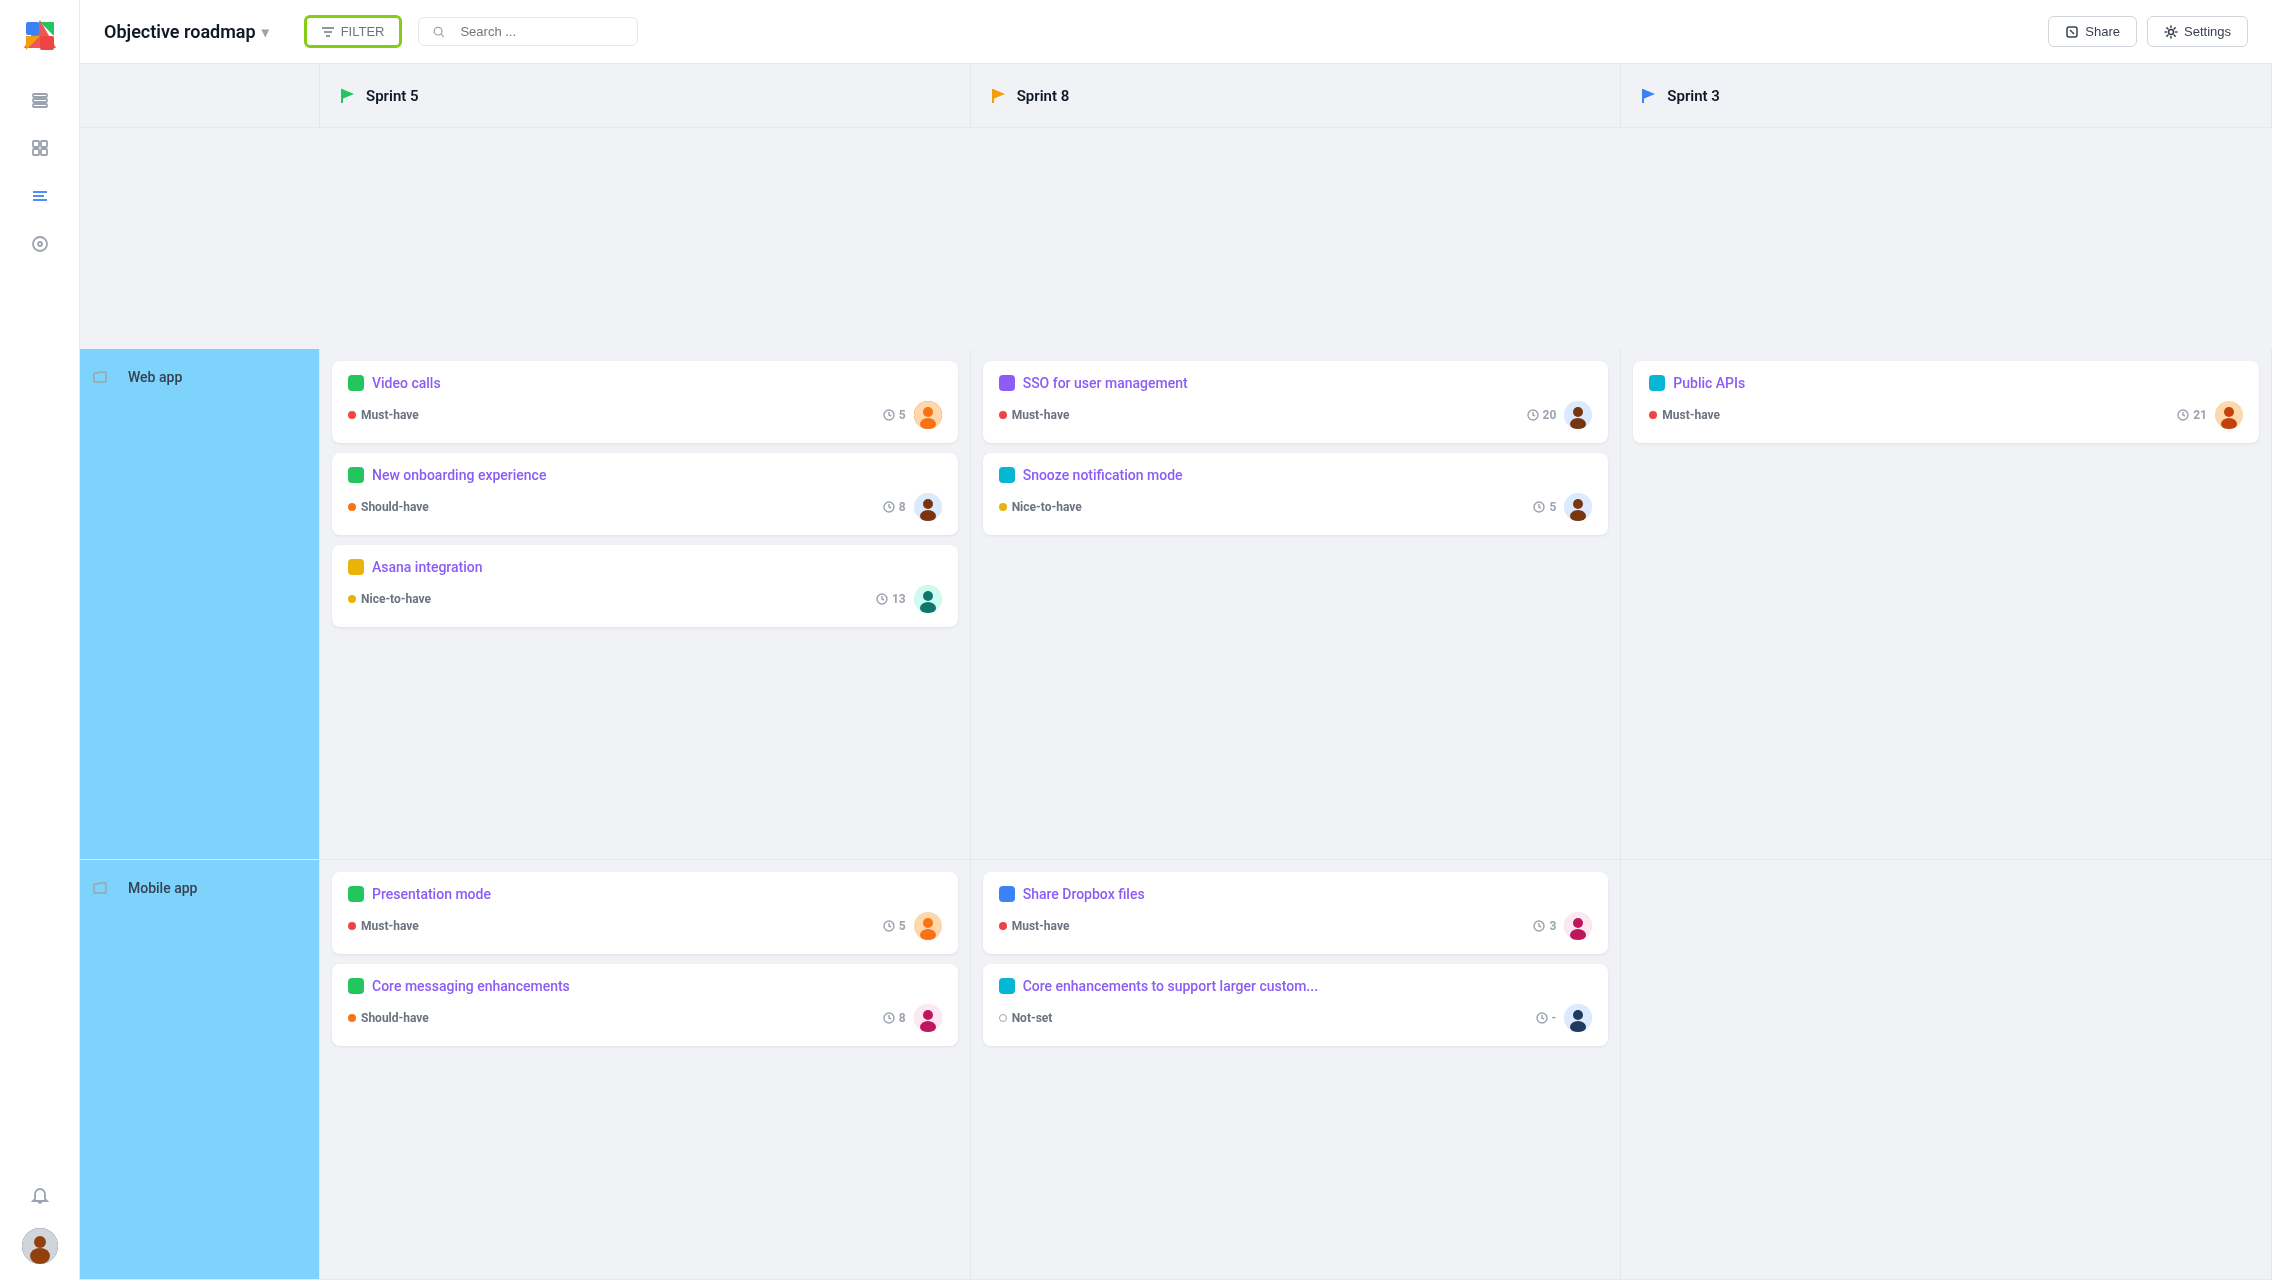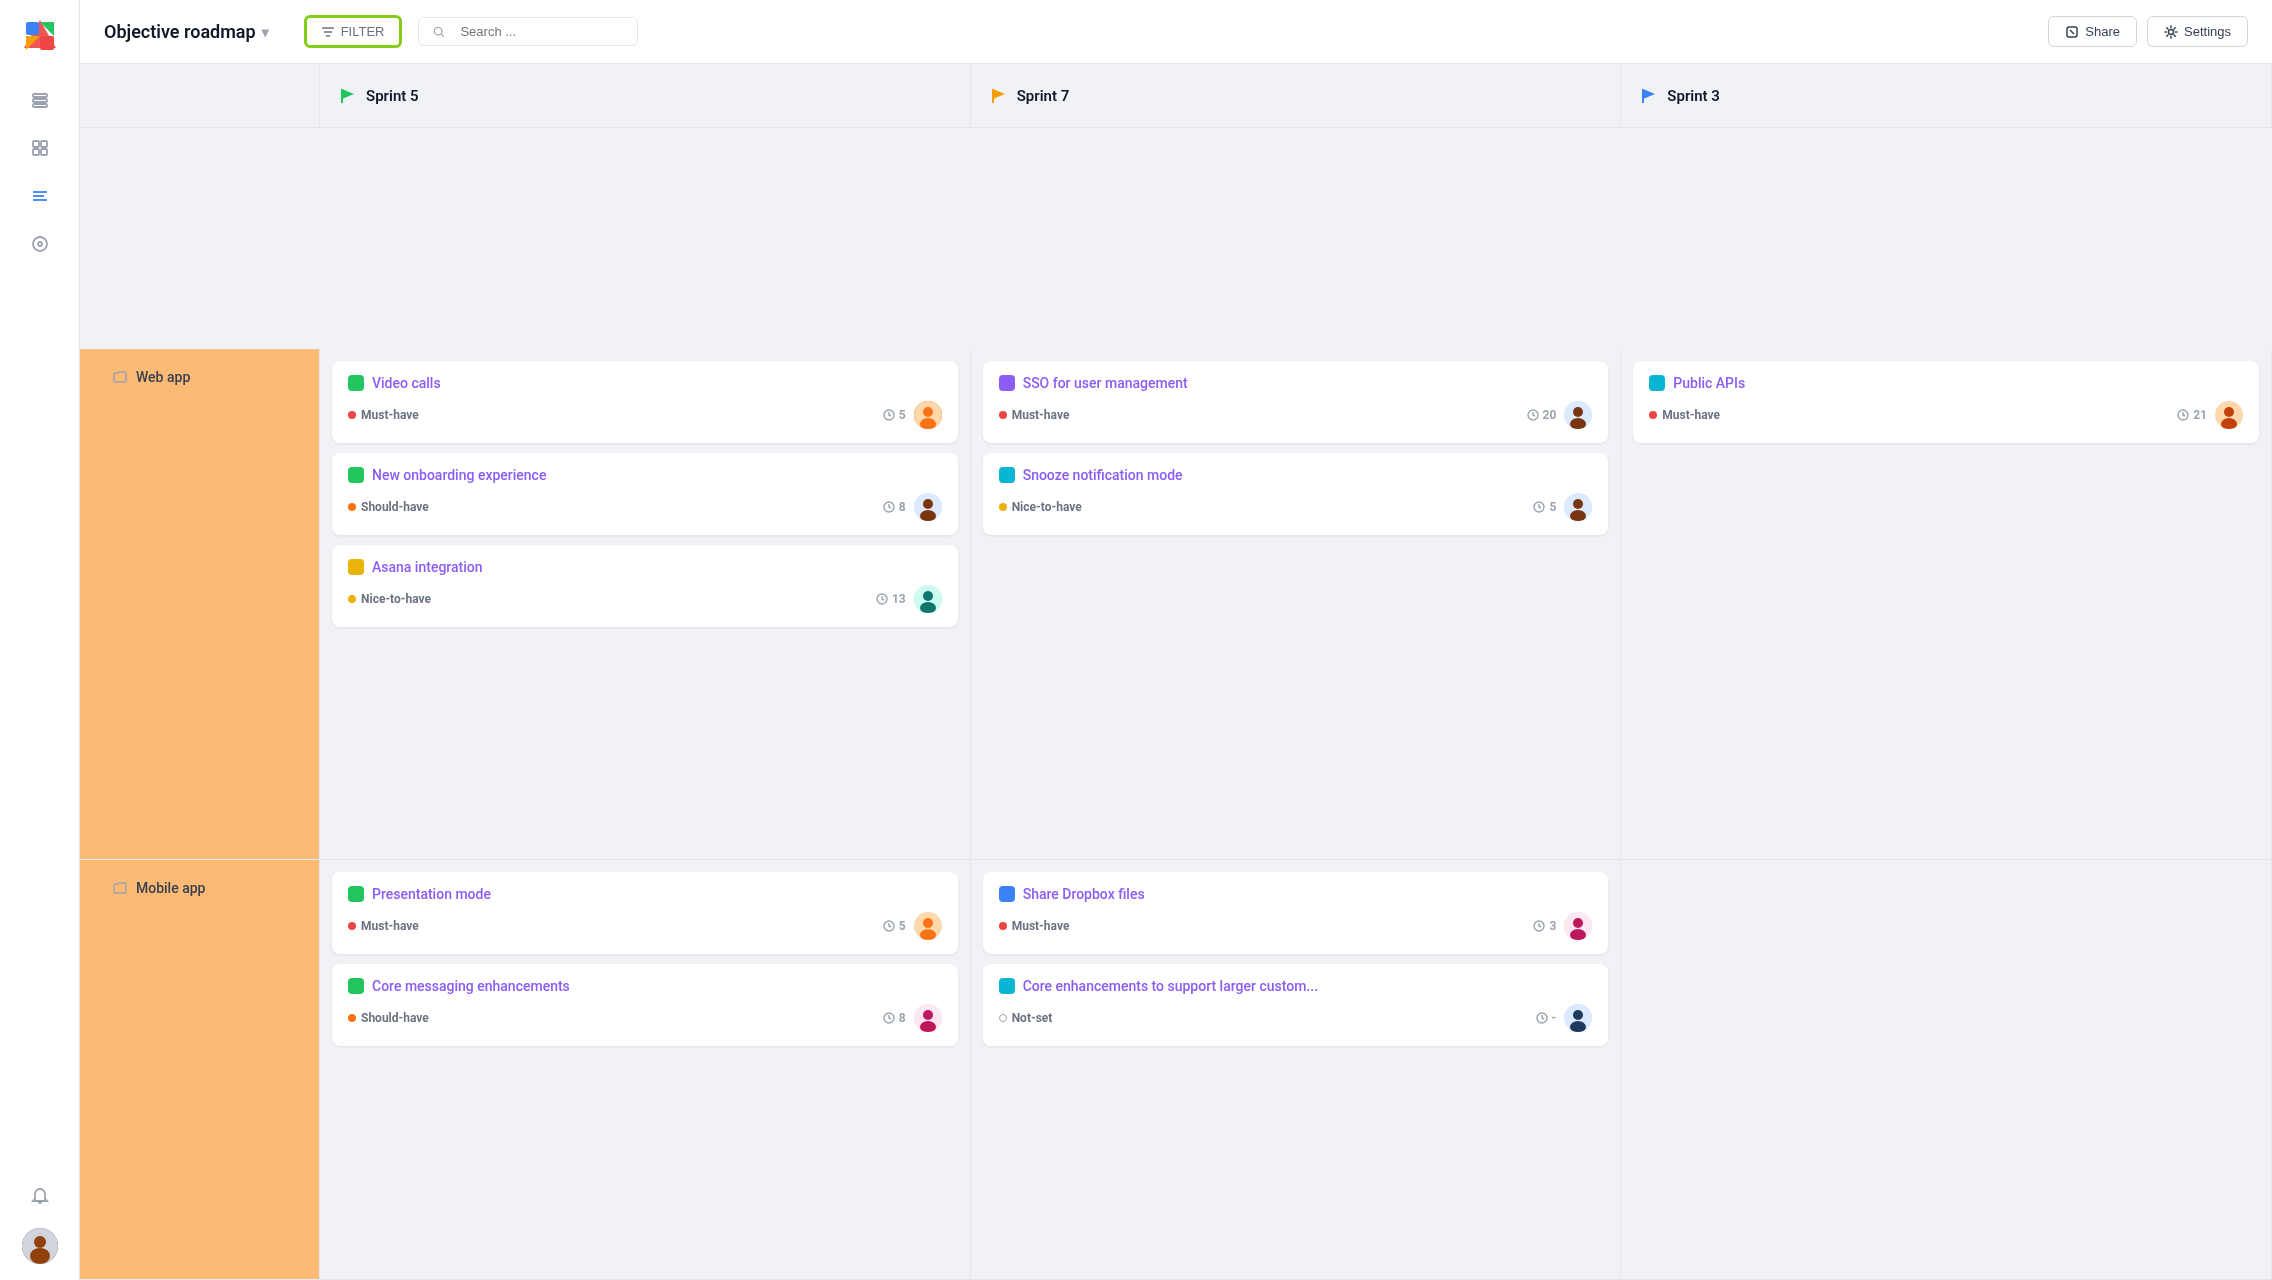--- a/index.html
+++ b/index.html
@@ -167,27 +167,27 @@
       align-items: center;
       padding: 0 20px;
       gap: 8px;
       font-size: 15px;
       font-weight: 600;
       color: #111827;
     }
 
     
     .group-label-cell {
-      background: #fdba74;
+      background: #7dd3fc;
       border-right: 1px solid #e5e7eb;
       border-bottom: 1px solid #e5e7eb;
-      padding: 20px 32px;
+      padding: 20px 12px;
       display: flex;
       align-items: flex-start;
-      gap: 8px;
+      gap: 20px;
       color: #374151;
       font-size: 14px;
       font-weight: 500;
     }
     .group-cell {
       background: #f0f2f5;
       border-right: 1px solid #e5e7eb;
       border-bottom: 1px solid #e5e7eb;
       padding: 12px;
       display: flex;
@@ -397,21 +397,21 @@
           <line x1="2" y1="2" x2="2" y2="16" stroke="#22c55e" stroke-width="2"></line>
         </svg>
         <span>Sprint 5</span>
       </div>
 
       <div class="grid-header-cell">
         <svg width="18" height="18" viewBox="0 0 18 18">
           <polygon points="2,2 14,7 2,12" fill="#f59e0b"></polygon>
           <line x1="2" y1="2" x2="2" y2="16" stroke="#f59e0b" stroke-width="2"></line>
         </svg>
-        <span>Sprint 7</span>
+        <span>Sprint 8</span>
       </div>
 
       <div class="grid-header-cell">
         <svg width="18" height="18" viewBox="0 0 18 18">
           <polygon points="2,2 14,7 2,12" fill="#3b82f6"></polygon>
           <line x1="2" y1="2" x2="2" y2="16" stroke="#3b82f6" stroke-width="2"></line>
         </svg>
         <span>Sprint 3</span>
       </div>
 

